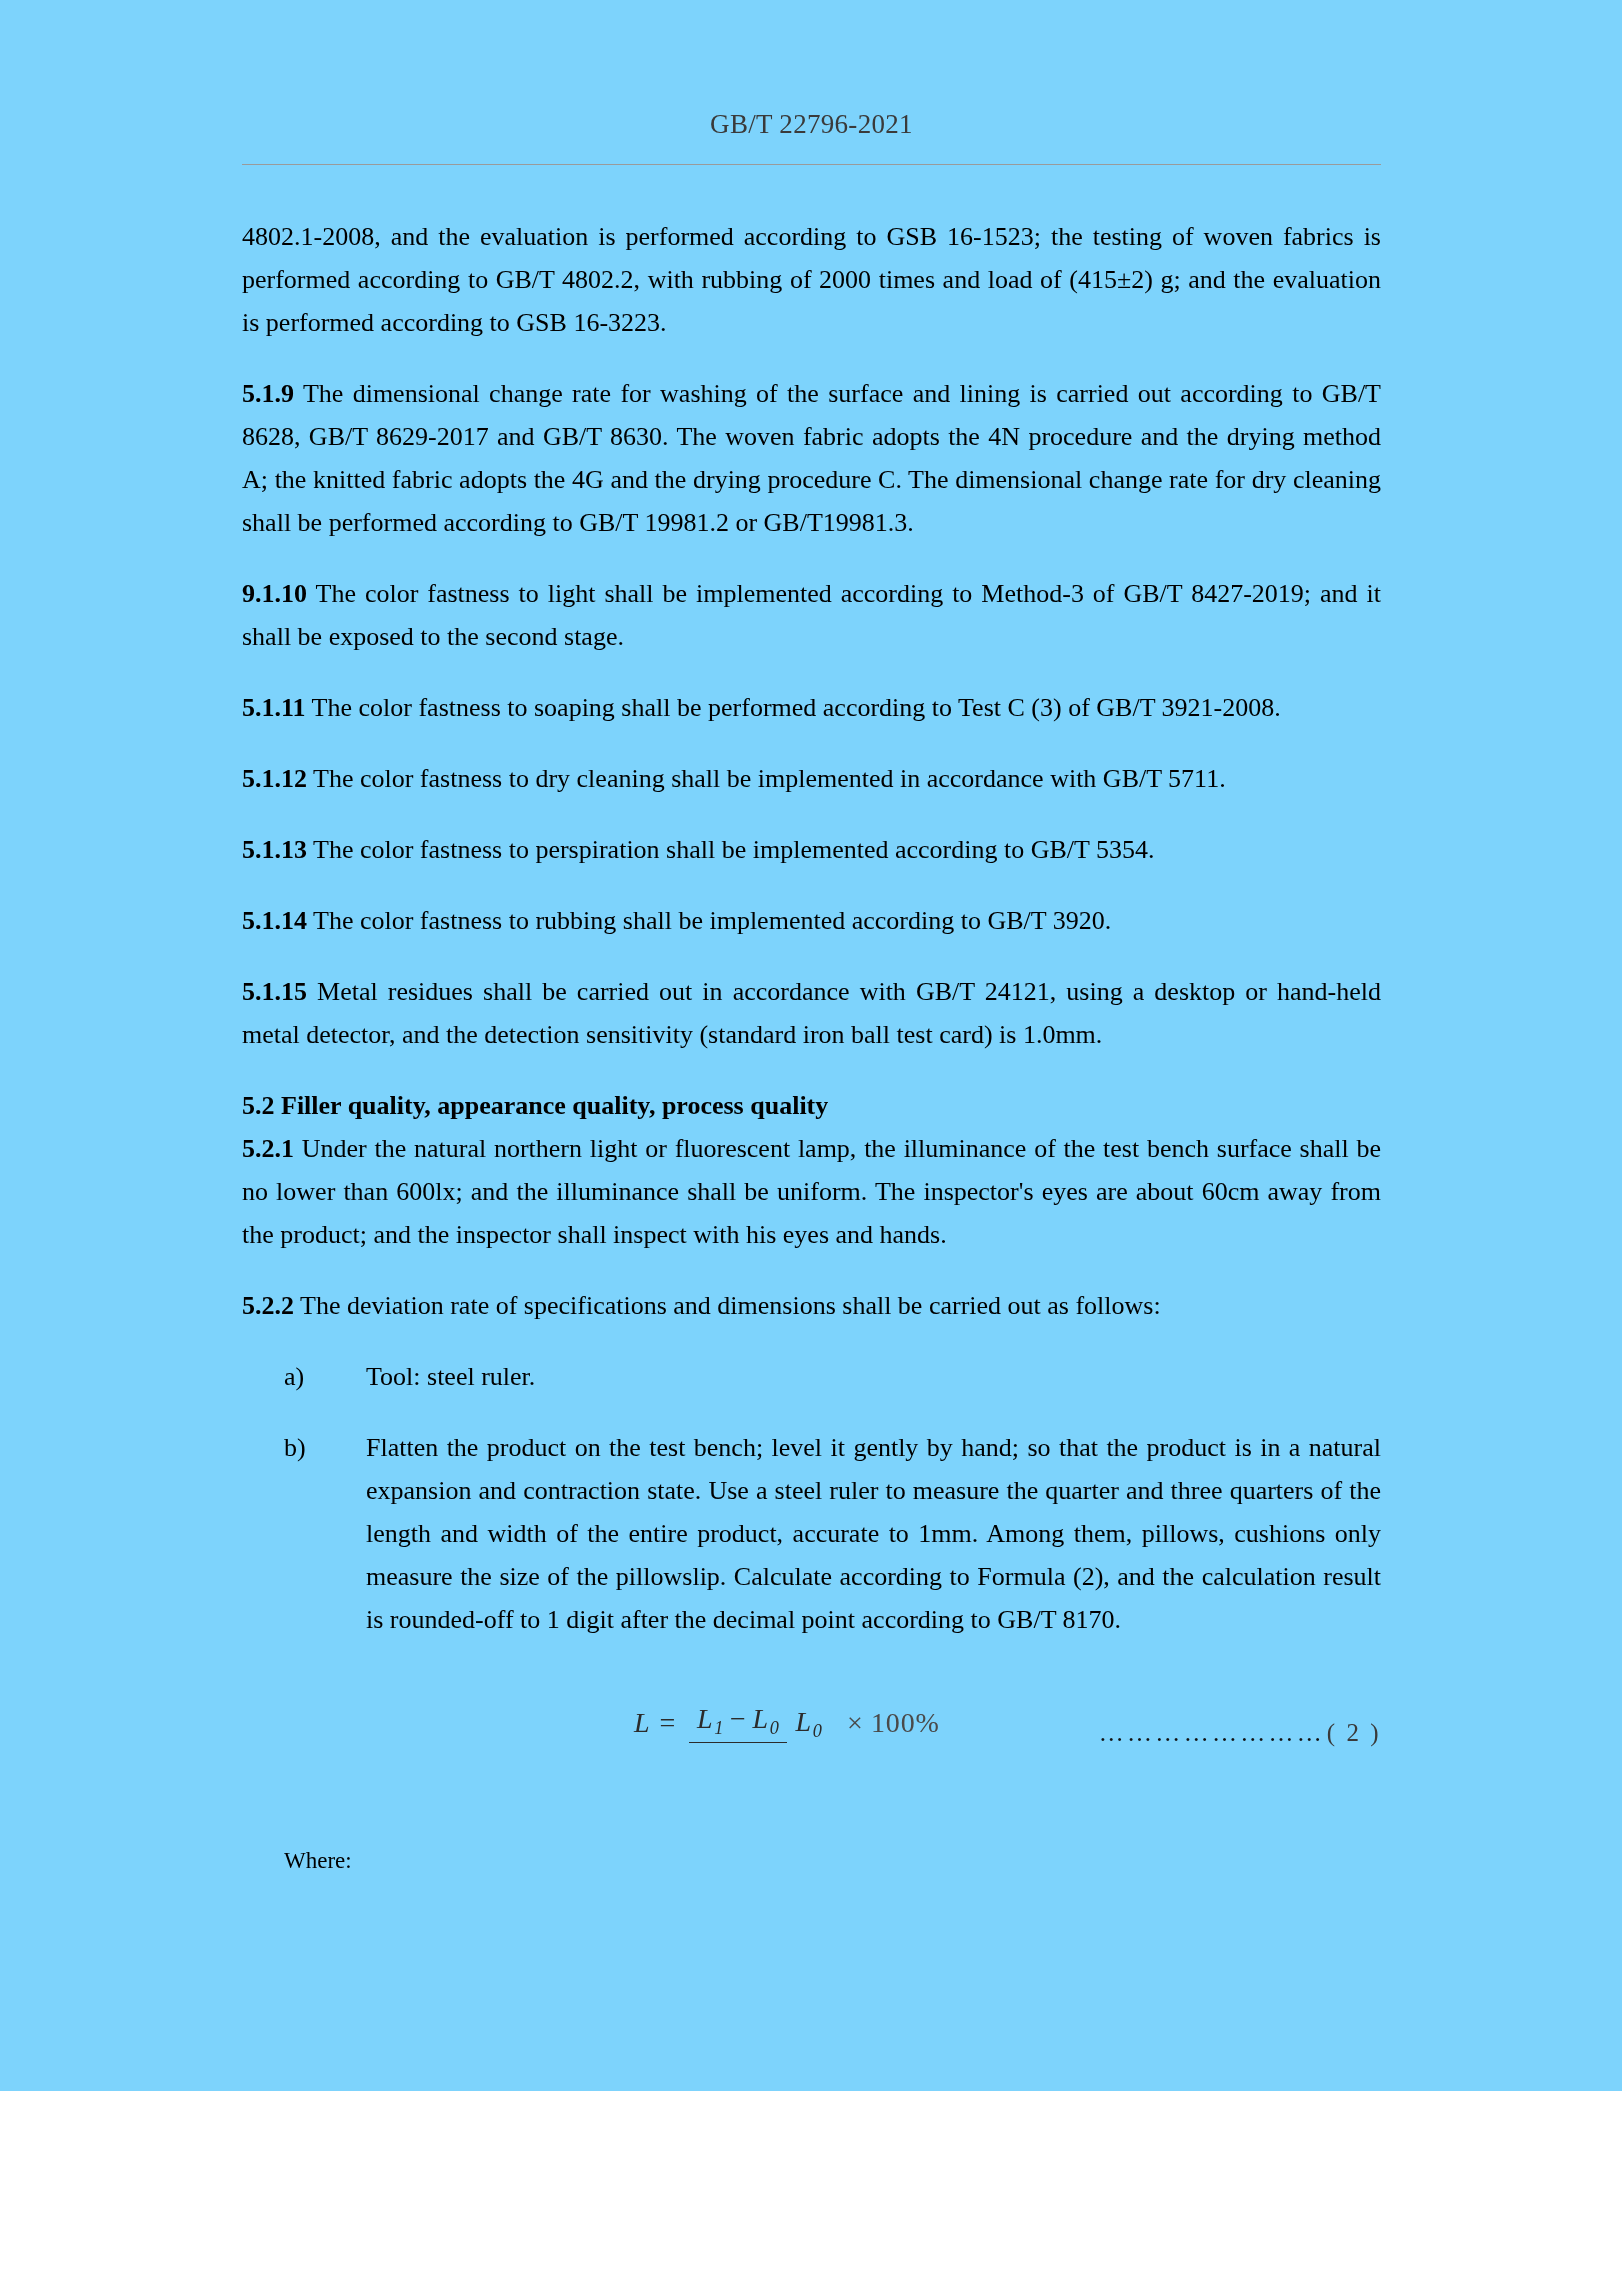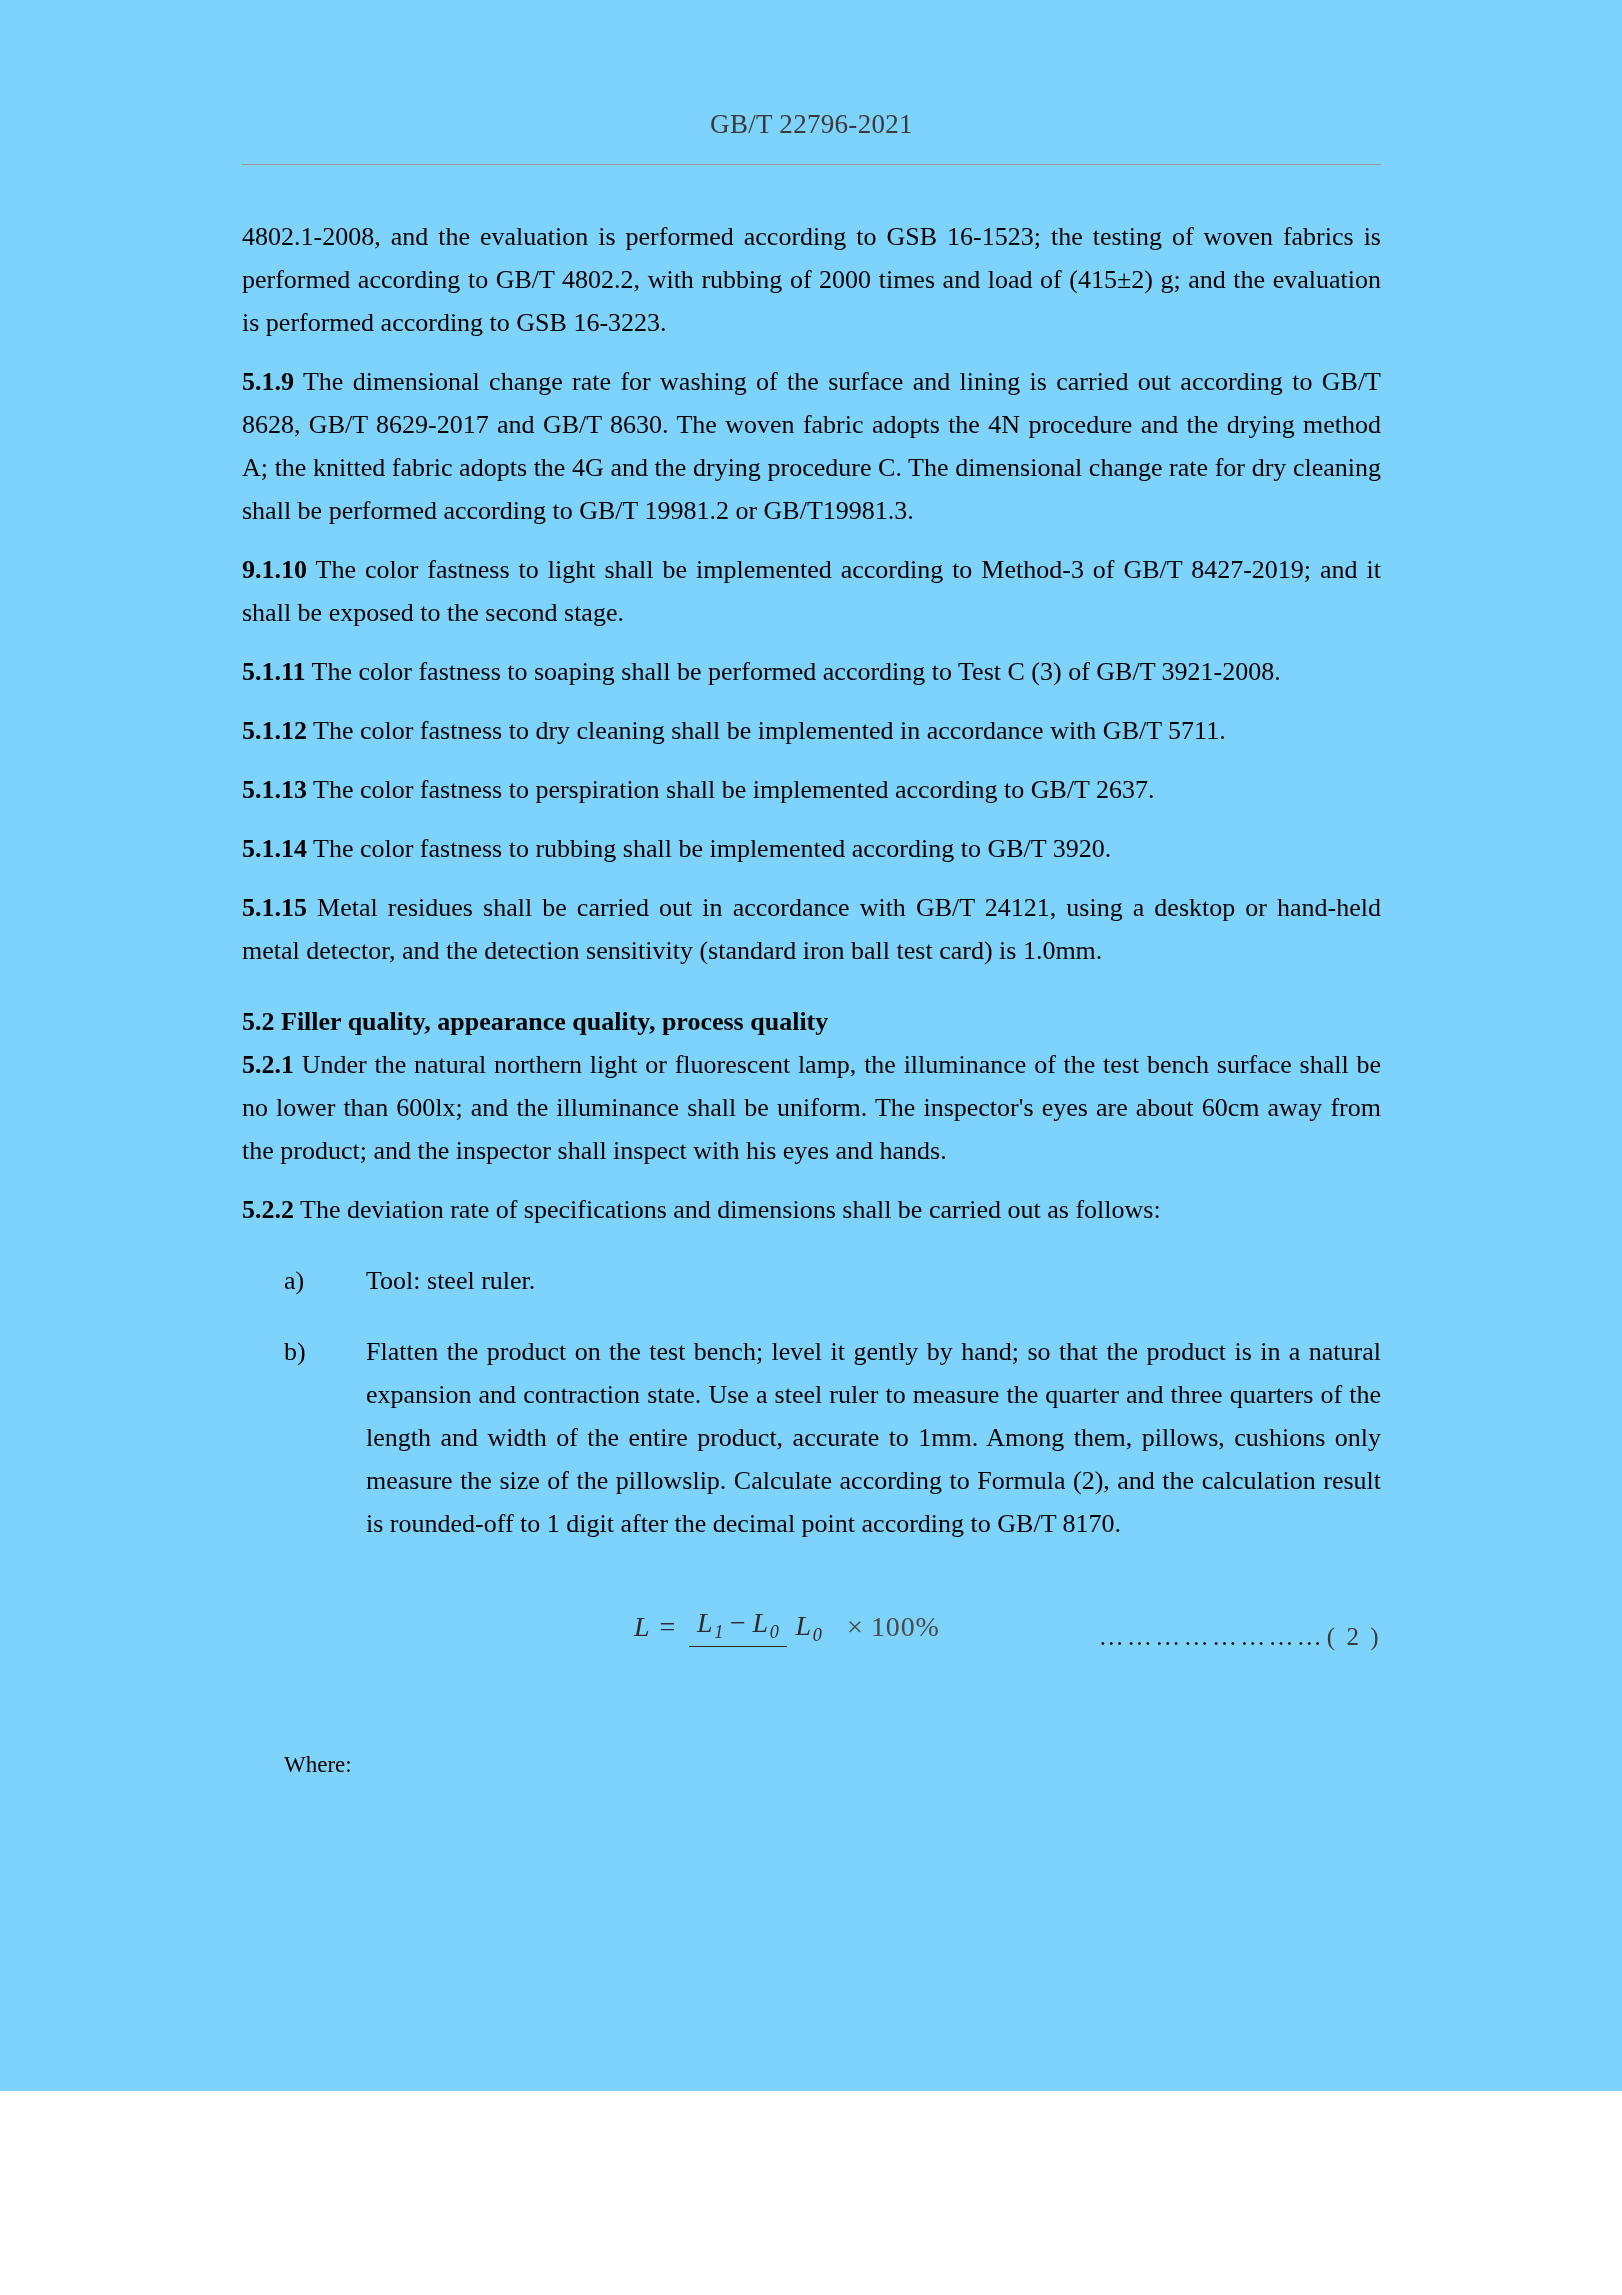--- a/index.html
+++ b/index.html
@@ -53,21 +53,21 @@
   p.para {
     margin: 0 0 0 0;
     font-size: 26px;
     line-height: 43px;
     text-align: justify;
     text-justify: inter-word;
     -webkit-hyphens: none;
     hyphens: none;
   }
   p.para + p.para {
-    margin-top: 16px;
+    margin-top: 28px;
   }
   .num {
     font-weight: bold;
   }
   .heading {
     font-weight: bold;
     font-size: 26px;
     line-height: 43px;
     margin: 28px 0 0 0;
   }
@@ -254,21 +254,21 @@
 
     <p class="para">
       <span class="num">5.1.11</span><span> The color fastness to soaping shall be performed according to Test C (3) of GB/T 3921-2008.</span>
     </p>
 
     <p class="para">
       <span class="num">5.1.12</span><span> The color fastness to dry cleaning shall be implemented in accordance with GB/T 5711.</span>
     </p>
 
     <p class="para">
-      <span class="num">5.1.13</span><span> The color fastness to perspiration shall be implemented according to GB/T 2637.</span>
+      <span class="num">5.1.13</span><span> The color fastness to perspiration shall be implemented according to GB/T 5354.</span>
     </p>
 
     <p class="para">
       <span class="num">5.1.14</span><span> The color fastness to rubbing shall be implemented according to GB/T 3920.</span>
     </p>
 
     <p class="para">
       <span class="num">5.1.15</span><span> Metal residues shall be carried out in accordance with GB/T 24121, using a desktop or hand-held metal detector, and the detection sensitivity (standard iron ball test card) is 1.0mm.</span>
     </p>
 

